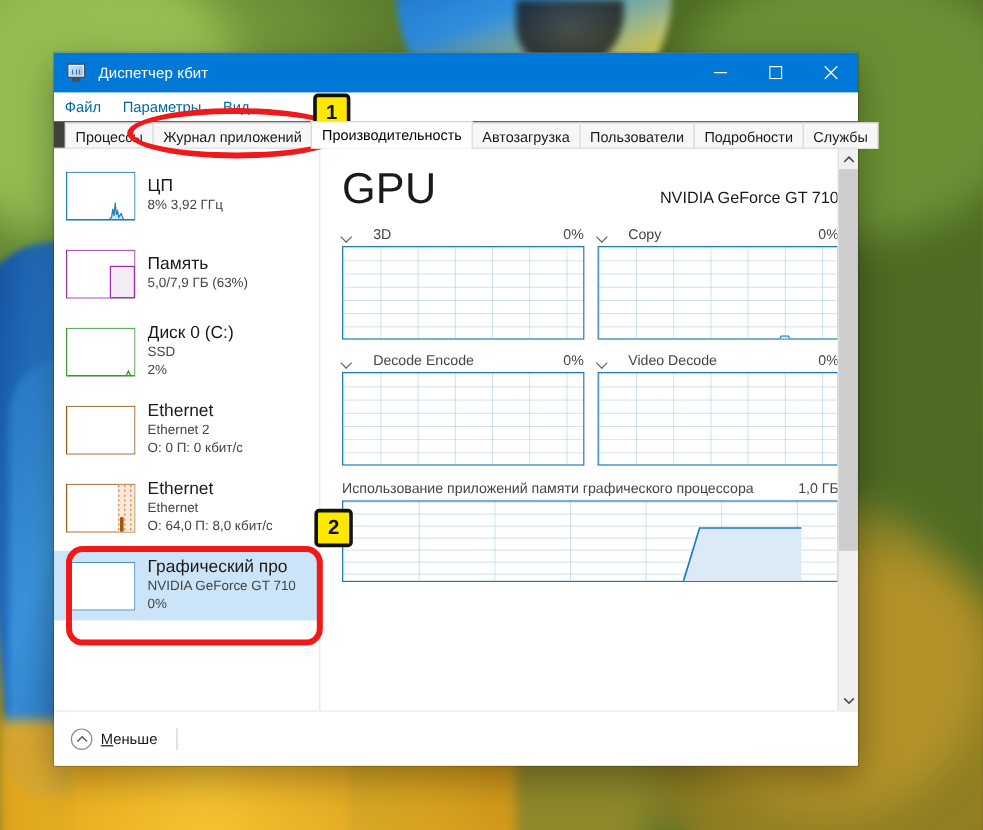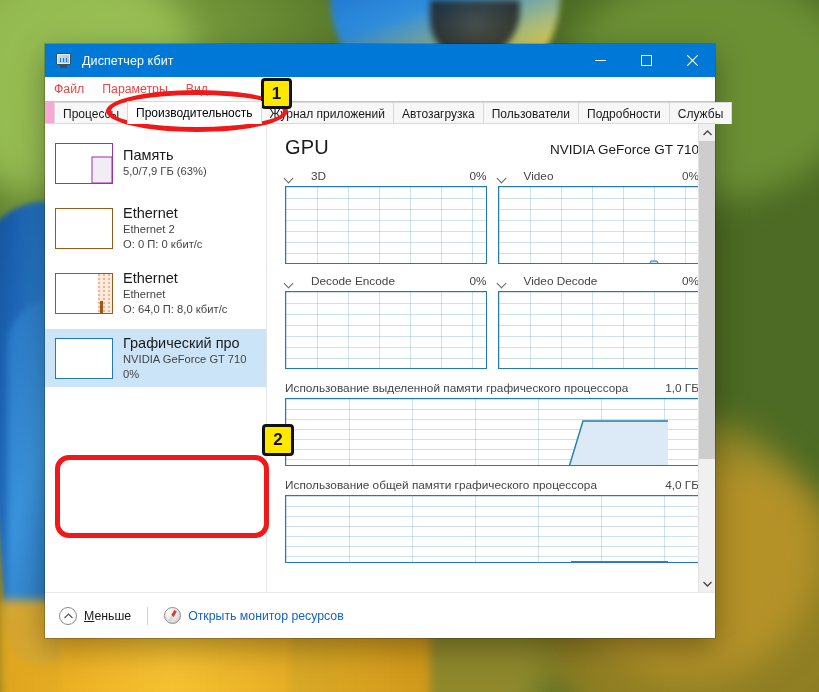--- a/index.html
+++ b/index.html
@@ -105,24 +105,24 @@
   .tb-btn {
     width:46px; height:33px; display:flex; align-items:center; justify-content:center;
     color:#fff;
   }
   .tb-btn svg { display:block; }
 
   .menubar {
     height:24px; background:#ffffff; display:flex; align-items:center;
     padding-left:9px; gap:18px; border-bottom:0;
   }
-  .menu-item { font-size:12.3px; color:#ef4444; }
+  .menu-item { font-size:12.3px; color:#0369a1; }
 
   .tabstrip {
-    height:23px; background:#f9a8d4; display:flex; align-items:flex-end;
+    height:23px; background:#404040; display:flex; align-items:flex-end;
     padding-left:9px; position:relative;
   }
   .tabstrip:after {
     content:""; position:absolute; left:0; right:0; bottom:0; height:1px; background:#d9d9d9;
   }
   .tab {
     height:22px; padding:0 8px; font-size:12px; color:#1a1a1a;
     display:flex; align-items:center; border:1px solid #d9d9d9;
     border-bottom:none; background:#f7f7f7; margin-right:-1px; position:relative;
     white-space:nowrap;
@@ -151,21 +151,21 @@
   .mini svg { display:block; position:absolute; left:0; top:0; }
   .side-text { display:flex; flex-direction:column; justify-content:center; overflow:hidden; }
   .side-title { font-size:14.5px; color:#1a1a1a; line-height:1.18; white-space:nowrap; }
   .side-sub { font-size:11.2px; color:#444; line-height:1.3; white-space:nowrap; }
 
   
   .main {
     flex:1 1 auto; position:relative; padding:12px 16px 0 18px; overflow:hidden;
   }
   .gpu-head { display:flex; align-items:baseline; justify-content:space-between; }
-  .gpu-title { font-size:20px; color:#1a1a1a; font-weight:400; letter-spacing:.2px; }
+  .gpu-title { font-size:36px; color:#1a1a1a; font-weight:400; letter-spacing:.2px; }
   .gpu-model { font-size:13.5px; color:#1a1a1a; }
 
   .engine-grid { display:flex; gap:11px; margin-top:10px; }
   .engine { flex:1 1 0; min-width:0; }
   .engine-label {
     display:flex; align-items:center; justify-content:space-between;
     font-size:11.8px; color:#444; margin-bottom:3px;
   }
   .engine-label .lbl { display:flex; align-items:flex-end; gap:17px; }
   .chev { width:9px; height:9px; display:inline-block; position:relative; }
@@ -299,46 +299,71 @@
   </div>
 
   <div class="menubar">
     <div class="menu-item">Файл</div>
     <div class="menu-item">Параметры</div>
     <div class="menu-item">Вид</div>
   </div>
 
   <div class="tabstrip">
     <div class="tab">Процессы</div>
+    <div class="tab">Журнал приложений</div>
     <div class="tab active">Производительность</div>
-    <div class="tab">Журнал приложений</div>
     <div class="tab">Автозагрузка</div>
     <div class="tab">Пользователи</div>
     <div class="tab">Подробности</div>
     <div class="tab">Службы</div>
   </div>
 
   <div class="content">
 
     <div class="sidebar">
 
+      <div class="side-item">
+        <div class="mini">
+          <svg width="58" height="41" viewBox="0 0 58 41">
+            <rect x="0.5" y="0.5" width="57" height="40" fill="#fff" stroke="#1f7ab5" stroke-width="1"></rect>
+            <path d="M1 40 L36 40 L38 38 L39 31 L40 37 L41 26 L42 36 L43 33 L44 38 L46 35 L48 40 L57 40 Z" fill="#cfe5f5" stroke="#1f7ab5" stroke-width="1"></path>
+          </svg>
+        </div>
+        <div class="side-text">
+          <div class="side-title">ЦП</div>
+          <div class="side-sub">8%  3,92 ГГц</div>
+        </div>
+      </div>
 
       <div class="side-item">
         <div class="mini">
           <svg width="58" height="41" viewBox="0 0 58 41">
             <rect x="0.5" y="0.5" width="57" height="40" fill="#fff" stroke="#9b2fae" stroke-width="1"></rect>
             <rect x="37" y="14" width="20" height="26" fill="#f2ecf4" stroke="#9b2fae" stroke-width="1"></rect>
           </svg>
         </div>
         <div class="side-text">
           <div class="side-title">Память</div>
           <div class="side-sub">5,0/7,9 ГБ (63%)</div>
         </div>
       </div>
 
+      <div class="side-item">
+        <div class="mini">
+          <svg width="58" height="41" viewBox="0 0 58 41">
+            <rect x="0.5" y="0.5" width="57" height="40" fill="#fff" stroke="#3a9b35" stroke-width="1"></rect>
+            <path d="M1 40 L50 40 L52 36 L54 40 L57 40 Z" fill="#e2f2e1" stroke="#3a9b35" stroke-width="1"></path>
+          </svg>
+        </div>
+        <div class="side-text">
+          <div class="side-title">Диск 0 (C:)</div>
+          <div class="side-sub">SSD</div>
+          <div class="side-sub">2%</div>
+        </div>
+      </div>
 
       <div class="side-item">
         <div class="mini">
           <svg width="58" height="41" viewBox="0 0 58 41">
             <rect x="0.5" y="0.5" width="57" height="40" fill="#fff" stroke="#9c5a18" stroke-width="1"></rect>
           </svg>
         </div>
         <div class="side-text">
           <div class="side-title">Ethernet</div>
           <div class="side-sub">Ethernet 2</div>
@@ -396,21 +421,21 @@
             <span>0%</span>
           </div>
           <div class="graph" style="height:78px">
             <div class="grid" style="background-size:31px 11px"></div>
           </div>
         </div>
         <div class="engine">
           <div class="engine-label">
             <span class="lbl">
               <span class="chev"></span>
-              <span>Video</span>
+              <span>Copy</span>
             </span>
             <span>0%</span>
           </div>
           <div class="graph" style="height:78px">
             <div class="grid" style="background-size:31px 11px"></div>
             <svg width="190" height="78" viewBox="0 0 190 78" preserveAspectRatio="none">
               <path d="M150 78 L152 74 L158 74 L160 78 Z" fill="#cfe5f5" stroke="#1f7ab5" stroke-width="1"></path>
             </svg>
           </div>
         </div>
@@ -438,44 +463,32 @@
             <span>0%</span>
           </div>
           <div class="graph" style="height:78px">
             <div class="grid" style="background-size:31px 11px"></div>
           </div>
         </div>
       </div>
 
       <div class="mem-block">
         <div class="mem-label">
-          <span>Использование выделенной памяти графического процессора</span>
+          <span>Использование приложений памяти графического процессора</span>
           <span>1,0 ГБ</span>
         </div>
         <div class="graph" style="height:68px">
           <div class="grid" style="background-size:63px 10px"></div>
           <svg width="382" height="68" viewBox="0 0 382 68" preserveAspectRatio="none">
             <path d="M283 68 L297 22 L382 22 L382 68 Z" fill="#dbeaf6" stroke="none"></path>
             <path d="M283 68 L297 22 L382 22" fill="none" stroke="#1f7ab5" stroke-width="1.4"></path>
           </svg>
         </div>
       </div>
 
-      <div class="mem-block">
-        <div class="mem-label">
-          <span>Использование общей памяти графического процессора</span>
-          <span>4,0 ГБ</span>
-        </div>
-        <div class="graph" style="height:68px">
-          <div class="grid" style="background-size:63px 10px"></div>
-          <svg width="382" height="68" viewBox="0 0 382 68" preserveAspectRatio="none">
-            <path d="M285 68 L285 65 L382 65 L382 68 Z" fill="#2b86c4" stroke="none"></path>
-          </svg>
-        </div>
-      </div>
 
 
     </div>
 
     <div class="vscroll">
       <div class="arr top">
         <svg width="9" height="6" viewBox="0 0 9 6">
             <path d="M0.5 5 L4.5 1 L8.5 5" fill="none" stroke="#444" stroke-width="1.3"></path>
           </svg>
       </div>
@@ -492,24 +505,20 @@
   <div class="statusbar">
     <div class="fewer">
       <div class="circ-up">
         <svg width="9" height="6" viewBox="0 0 9 6">
             <path d="M0.5 5 L4.5 1 L8.5 5" fill="none" stroke="#555" stroke-width="1.2"></path>
           </svg>
       </div>
       <div class="fewer-label"><u>М</u><span>еньше</span></div>
     </div>
     <div class="sep"></div>
-    <div class="resmon">
-      <div class="resmon-icon"></div>
-      <div class="resmon-label">Открыть монитор ресурсов</div>
-    </div>
   </div>
 
 </div>
 
 <div class="ann-ellipse" style="left:106px; top:90px; width:182px; height:42px;"></div>
 <div class="badge" style="left:261px; top:78px; width:31px; height:31px;">1</div>
 
 <div class="ann-rect" style="left:55px; top:455px; width:214px; height:83px;"></div>
 <div class="badge" style="left:262px; top:424px; width:32px; height:32px;">2</div>
 

